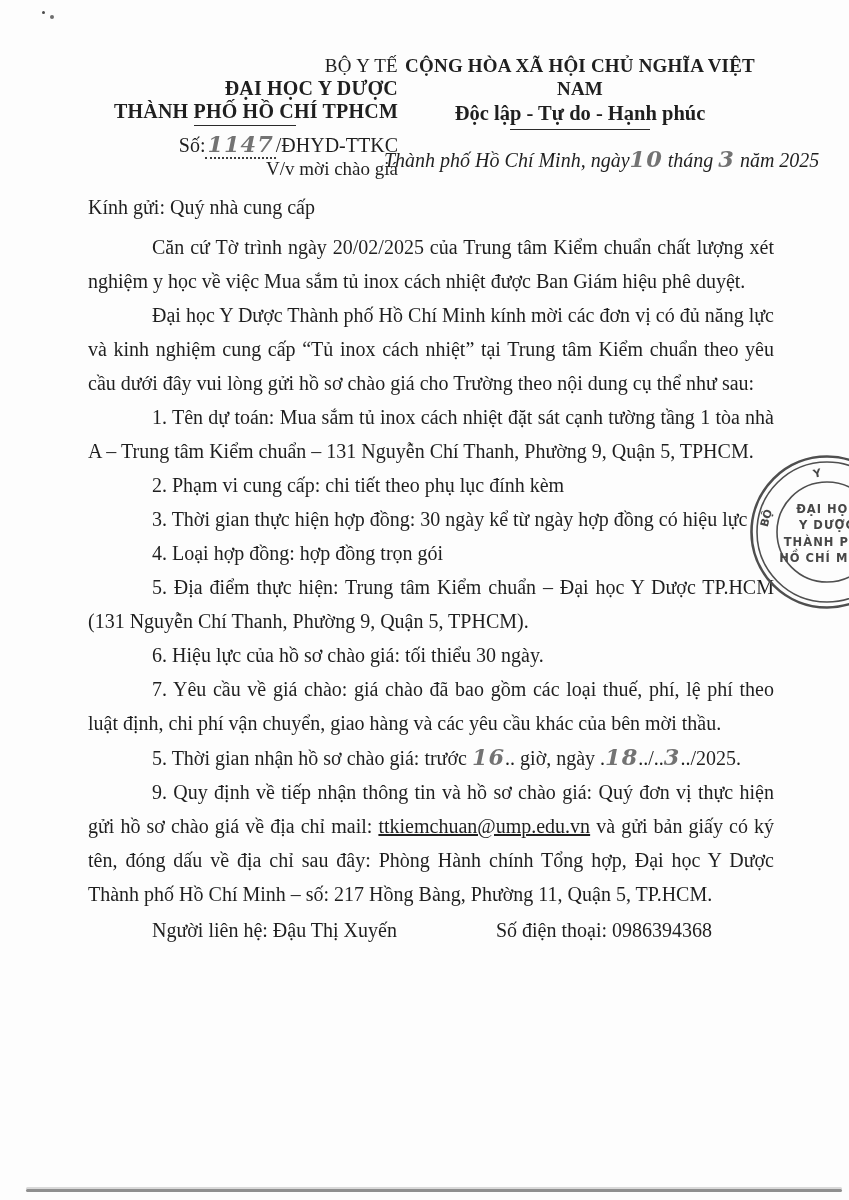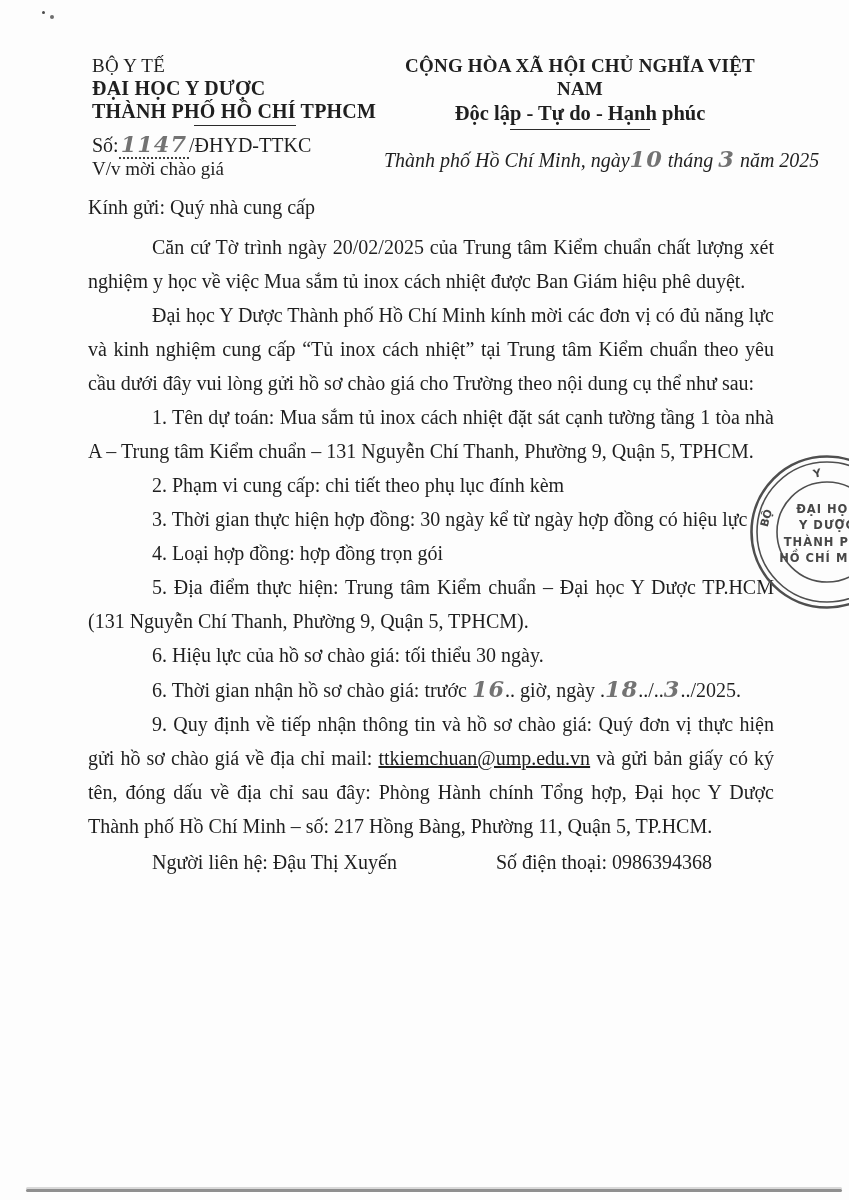--- a/index.html
+++ b/index.html
@@ -10,21 +10,21 @@
     background:#fdfdfd;
     overflow:hidden;
     font-family:"Liberation Serif","DejaVu Serif",serif;
     color:#1f1f1f;
   }
   .u{text-decoration:underline}
 
   
   .hdr-left{
     position:absolute;left:92px;top:54px;width:306px;
-    text-align:left;line-height:23px;
+    text-align:right;line-height:23px;
   }
   .h-min{font-size:19px;letter-spacing:.3px}
   .h-org{font-size:20px;font-weight:bold;letter-spacing:.2px}
   .rule{border-top:1.8px solid #2a2a2a;margin:2px auto 0;height:0}
   .rule-org{width:102px}
   .h-so{font-size:20px;margin-top:7px}
   .h-sub{font-size:19px;}
 
   .hdr-right{
     position:absolute;left:384px;top:54px;width:392px;
@@ -98,22 +98,23 @@
 
     <p class="para">Căn cứ Tờ trình ngày 20/02/2025 của Trung tâm Kiểm chuẩn chất lượng xét nghiệm y học về việc Mua sắm tủ inox cách nhiệt được Ban Giám hiệu phê duyệt.</p>
     <p class="para">Đại học Y Dược Thành phố Hồ Chí Minh kính mời các đơn vị có đủ năng lực và kinh nghiệm cung cấp “Tủ inox cách nhiệt” tại Trung tâm Kiểm chuẩn theo yêu cầu dưới đây vui lòng gửi hồ sơ chào giá cho Trường theo nội dung cụ thể như sau:</p>
 
     <p class="para">1. Tên dự toán: Mua sắm tủ inox cách nhiệt đặt sát cạnh tường tầng 1 tòa nhà A – Trung tâm Kiểm chuẩn – 131 Nguyễn Chí Thanh, Phường 9, Quận 5, TPHCM.</p>
     <p class="para">2. Phạm vi cung cấp: chi tiết theo phụ lục đính kèm</p>
     <p class="para">3. Thời gian thực hiện hợp đồng: 30 ngày kể từ ngày hợp đồng có hiệu lực</p>
     <p class="para">4. Loại hợp đồng: hợp đồng trọn gói</p>
     <p class="para">5. Địa điểm thực hiện: Trung tâm Kiểm chuẩn – Đại học Y Dược TP.HCM (131 Nguyễn Chí Thanh, Phường 9, Quận 5, TPHCM).</p>
     <p class="para">6. Hiệu lực của hồ sơ chào giá: tối thiểu 30 ngày.</p>
+    <p class="para">7. Yêu cầu về giá chào: giá chào đã bao gồm các loại thuế, phí, lệ phí theo luật định, chi phí vận chuyển, giao hàng và các yêu cầu khác của bên mời thầu.</p>
 
-    <p class="para"><span>6. Thời gian nhận hồ sơ chào giá: trước </span><span class="hw">16</span><span>.. giờ, ngày .</span><span class="hw">18</span><span>../..</span><span class="hw">3</span><span>../2025.</span></p>
+    <p class="para"><span>5. Thời gian nhận hồ sơ chào giá: trước </span><span class="hw">16</span><span>.. giờ, ngày .</span><span class="hw">18</span><span>../..</span><span class="hw">3</span><span>../2025.</span></p>
 
     <p class="para"><span>9. Quy định về tiếp nhận thông tin và hồ sơ chào giá: Quý đơn vị thực hiện gửi hồ sơ chào giá về địa chỉ mail: </span><span class="u">ttkiemchuan@ump.edu.vn</span><span> và gửi bản giấy có ký tên, đóng dấu về địa chỉ sau đây: Phòng Hành chính Tổng hợp, Đại học Y Dược Thành phố Hồ Chí Minh – số: 217 Hồng Bàng, Phường 11, Quận 5, TP.HCM.</span></p>
 
     <div class="contact">
       <span>Người liên hệ: Đậu Thị Xuyến</span>
       <span>Số điện thoại: 0986394368</span>
     </div>
   </main>
 
   <svg class="stamp" width="104" height="165" viewBox="745 450 104 165" aria-hidden="true">

